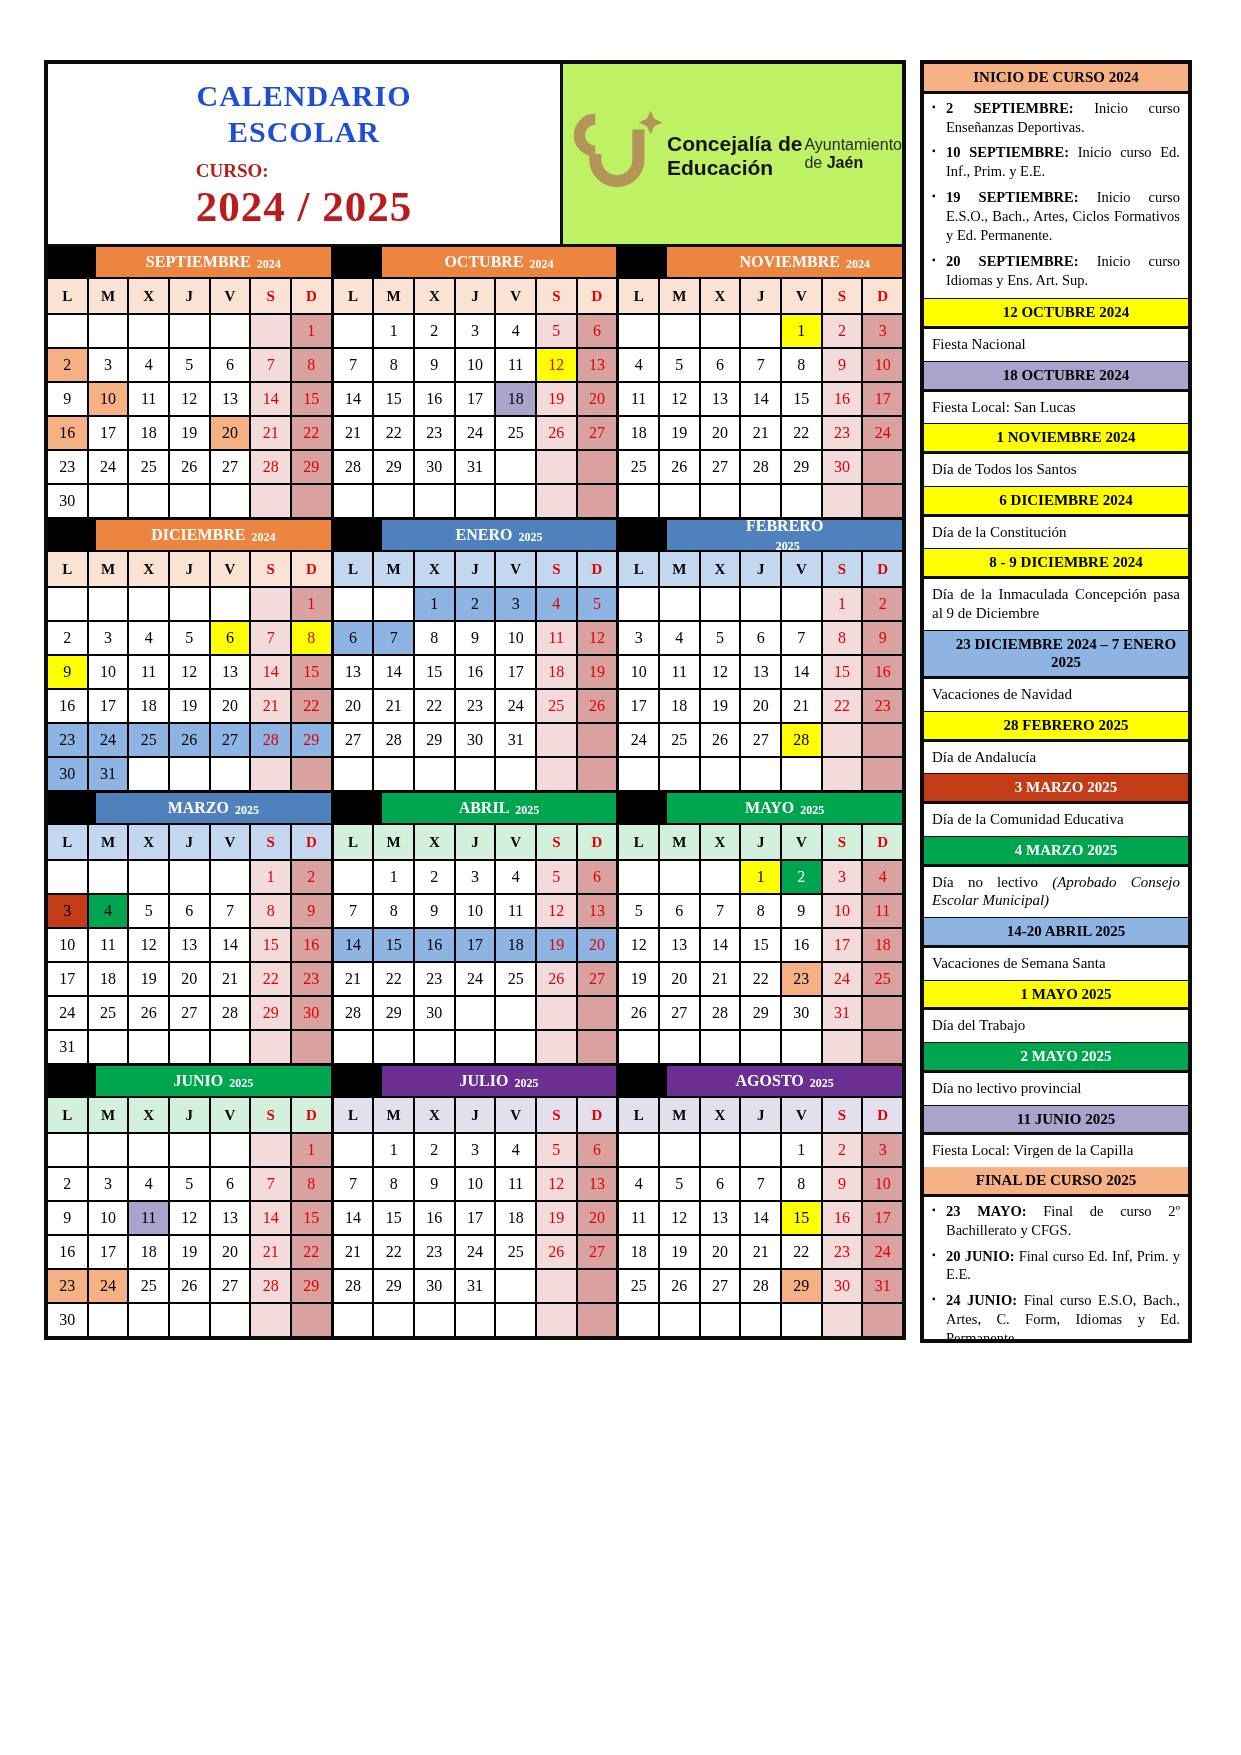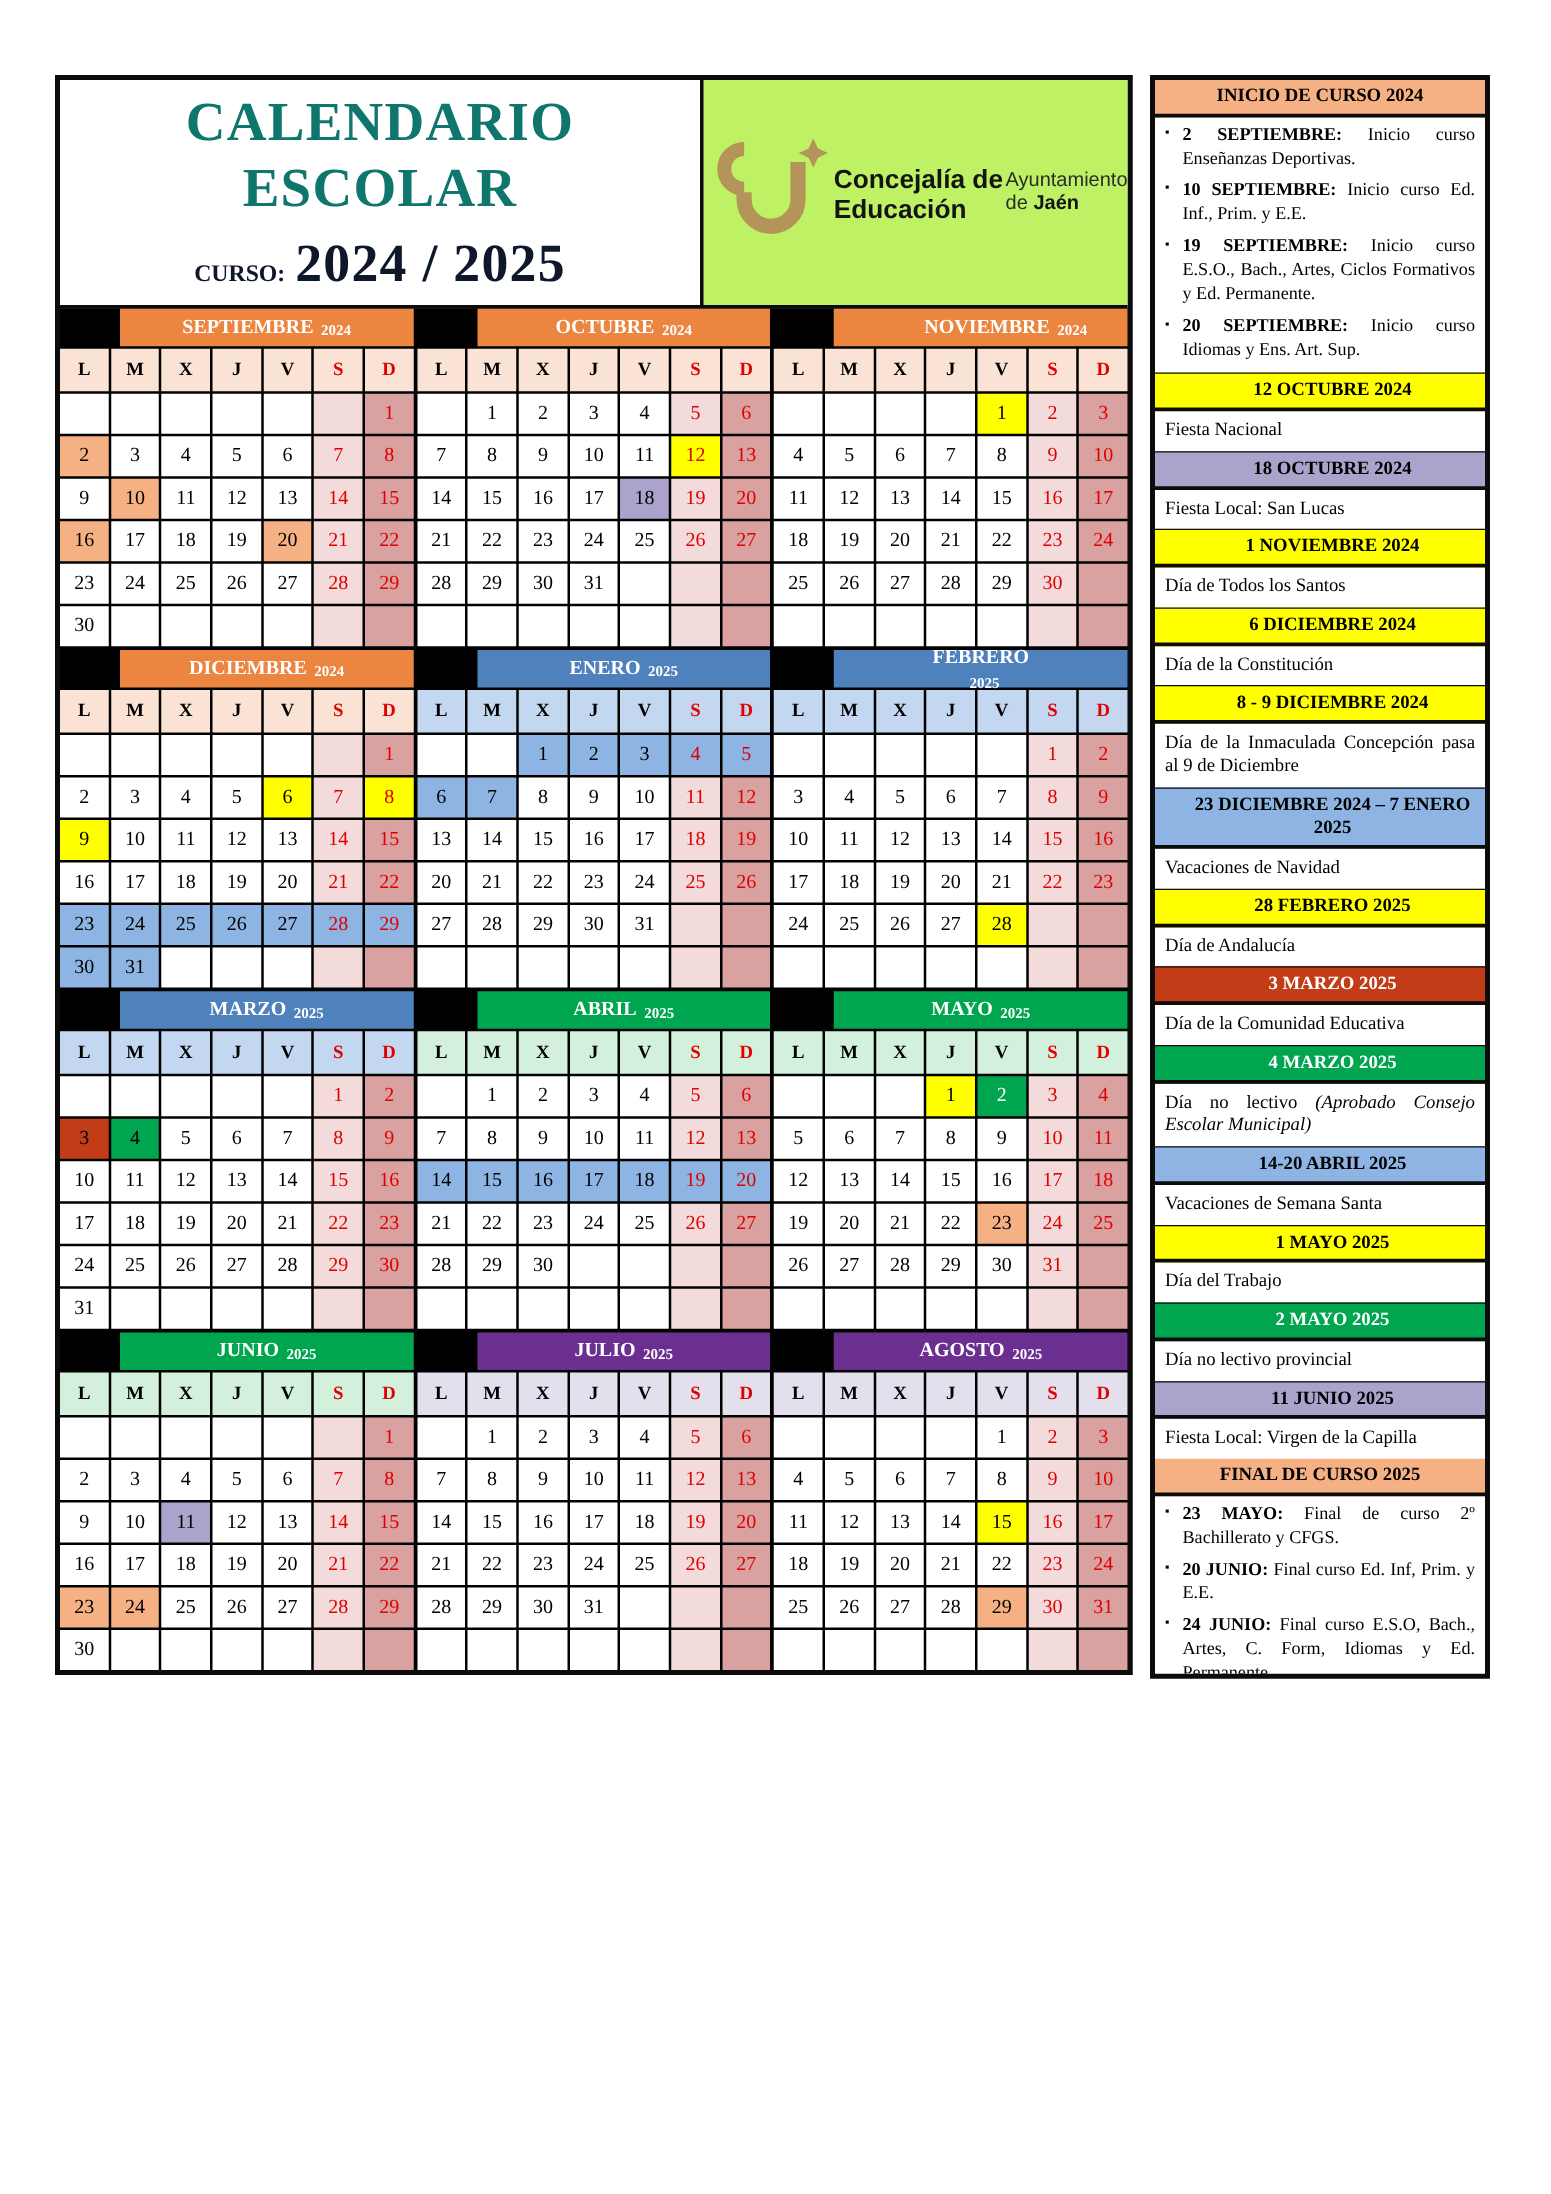--- a/index.html
+++ b/index.html
@@ -2,22 +2,22 @@
 <html><head>
 <meta charset="utf-8">
 <style>
   html,body{margin:0;padding:0;background:#fff;}
   body{width:1241px;height:1755px;font-family:"Liberation Serif",serif;color:#000;}
   .page{position:relative;padding:60px 0 0 44px;display:flex;align-items:flex-start;}
   
   .main-box{width:862px;border:4px solid #0c0c0c;background:#000;box-sizing:border-box;}
   .top{display:flex;background:#fff;height:180px;border-bottom:3px solid #0c0c0c;}
   .title-cell{width:512px;border-right:3px solid #0c0c0c;display:flex;flex-direction:column;justify-content:center;align-items:center;background:#fff;}
-  .t1{font-size:44px;font-weight:bold;color:#0f766e;line-height:1.2;letter-spacing:1px;}
-  .curso-row{margin-top:10px;display:flex;align-items:baseline;color:#0f172a;}
+  .t1{font-size:30px;font-weight:bold;color:#1d4ed8;line-height:1.2;letter-spacing:1px;}
+  .curso-row{margin-top:10px;display:flex;align-items:baseline;color:#b91c1c;flex-direction:column;}
   .curso-label{font-size:19px;font-weight:bold;margin-right:8px;}
   .curso-value{font-size:43px;font-weight:bold;letter-spacing:1px;}
   .logo-cell{flex:1;background:#bef264;display:flex;flex-direction:row;align-items:center;justify-content:center;}
   .logo-title{font-family:"Liberation Sans",sans-serif;font-weight:bold;font-size:21px;color:#141414;margin-top:4px;}
   .logo-sub{font-family:"Liberation Sans",sans-serif;font-size:16px;color:#2b2b2b;}
   .logo-sub b{color:#141414;}
   
   .cal{display:flex;flex-direction:column;gap:3px;background:#000;}
   .band{display:grid;grid-template-columns:1fr 1fr 1fr;gap:3px;background:#000;}
   .month{display:flex;flex-direction:column;gap:2px;background:#000;}

